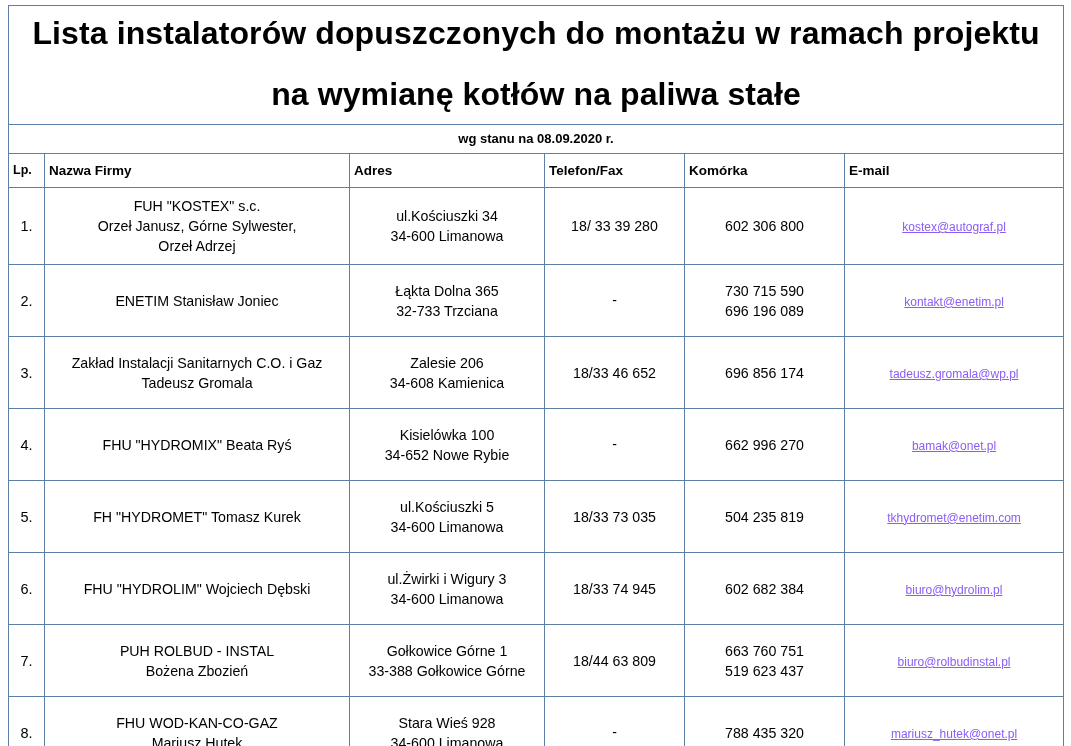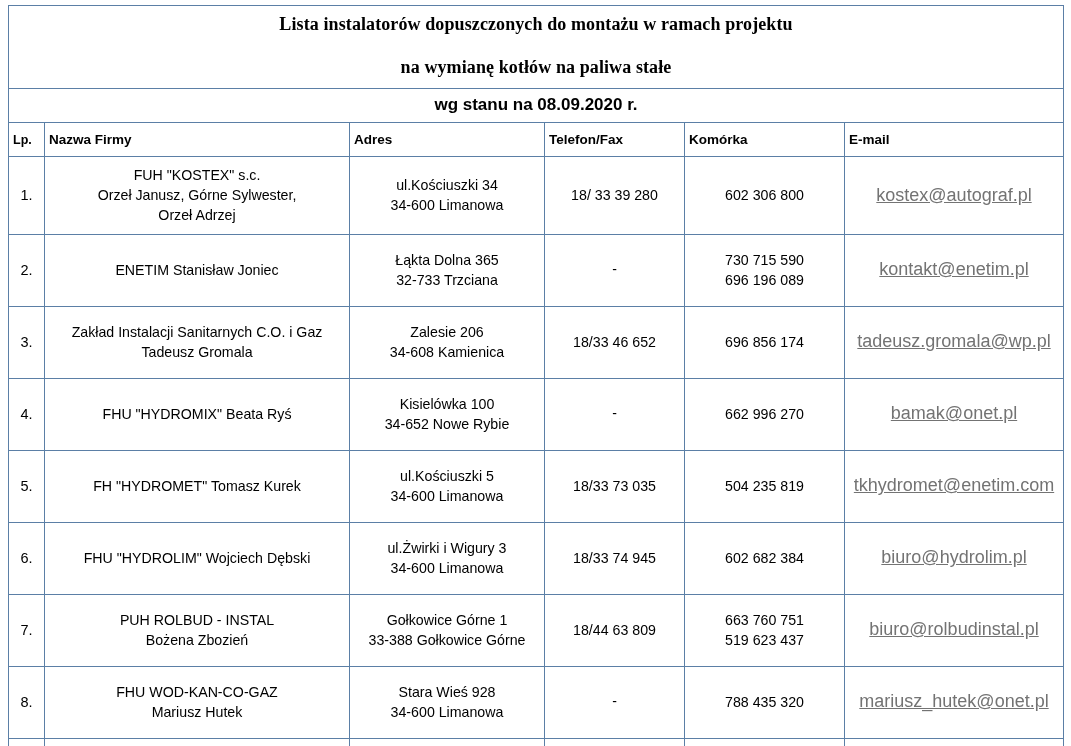--- a/index.html
+++ b/index.html
@@ -30,34 +30,33 @@
   }
   table.doc td {
     border: 1px solid #5b7fa6;
     padding: 0;
     vertical-align: middle;
     background: #ffffff;
   }
   .title-cell {
     text-align: center;
     font-weight: bold;
-    font-size: 18px;
+    font-size: 32px;
     line-height: 1.28;
     padding: 7px 10px 9px 10px !important;
     letter-spacing: 0.1px;
-    font-family: Liberation Serif, serif;
   }
   .title-cell .l2 {
     display: block;
     margin-top: 20px;
   }
   .subtitle-cell {
     text-align: center;
     font-weight: bold;
-    font-size: 17px;
+    font-size: 13px;
     padding: 6px 10px 7px 10px !important;
   }
   .head-cell {
     text-align: left;
     font-weight: bold;
     font-size: 13.5px;
     padding: 9px 4px 9px 4px !important;
   }
   .head-lp {
     font-size: 12.5px;
@@ -71,23 +70,23 @@
   .cell-lp {
     font-size: 14.5px;
   }
   .cell-name {
     font-size: 14.2px;
   }
   .cell-dash {
     font-size: 14px;
   }
   .email a {
-    color: #737373;
+    color: #8b5cf6;
     text-decoration: underline;
-    font-size: 18px;
+    font-size: 12px;
   }
   .row-tall td { height: 60px; }
   .row-reg td { height: 55px; }
   .line { display: block; }
   .c-lp { width: 36px; }
   .c-name { width: 305px; }
   .c-addr { width: 195px; }
   .c-tel { width: 140px; }
   .c-kom { width: 160px; }
   .c-mail { width: 219px; }

